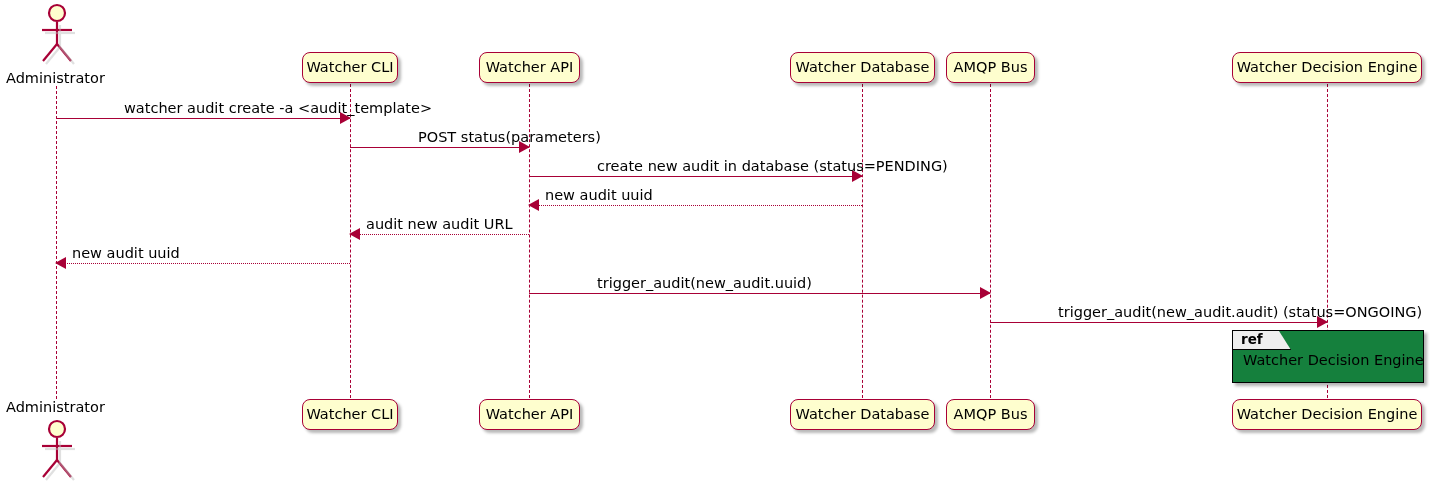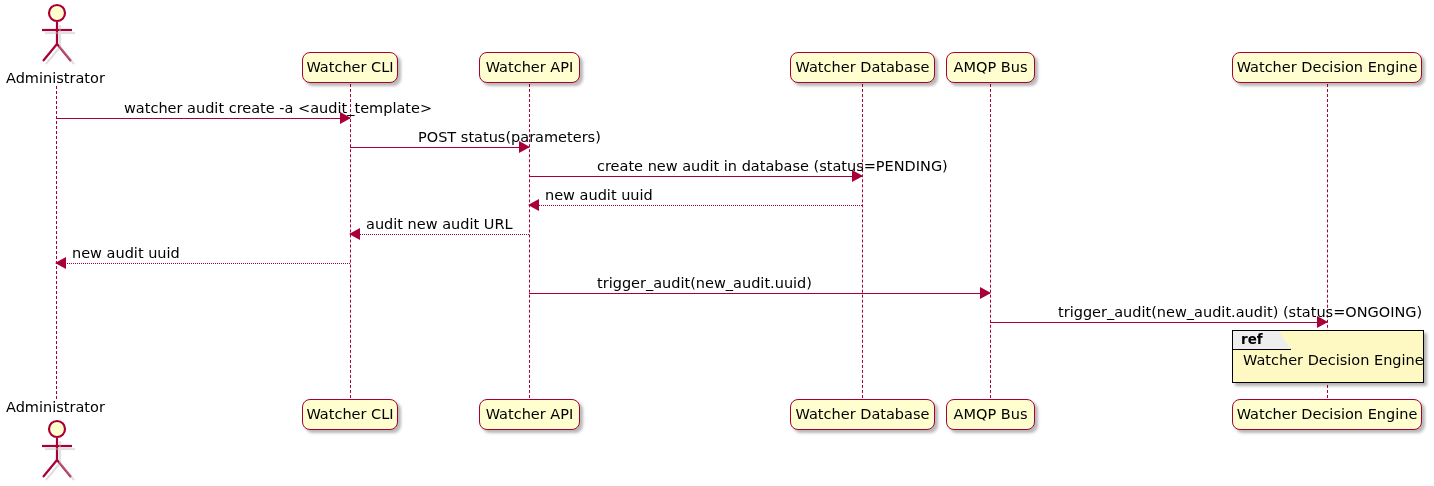--- a/index.html
+++ b/index.html
@@ -104,21 +104,21 @@
     white-space: nowrap;
     line-height: 1;
   }
   .msg.to-right .label { left: 20px; margin-left: 48px; }
   .msg.to-left  .label { left: 16px; }
 
   
   .ref-box {
     position: absolute;
     box-sizing: border-box;
-    background: #fef9c3;
+    background: #15803d;
     border: 1.6px solid #000000;
     box-shadow: 3px 3px 3px rgba(0,0,0,0.30);
     z-index: 6;
   }
   .ref-tab {
     position: absolute;
     left: 0;
     top: 0;
     height: 19px;
     width: 58px;

